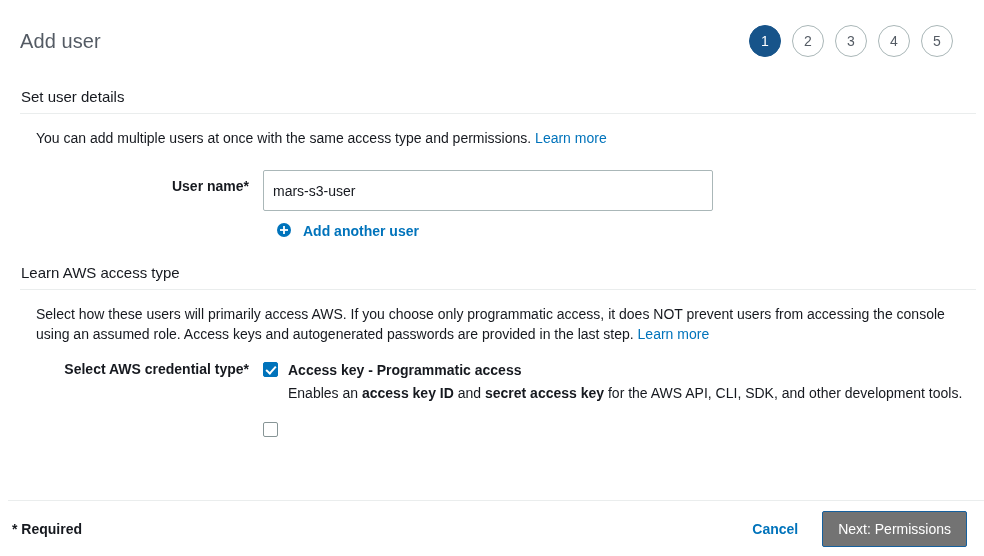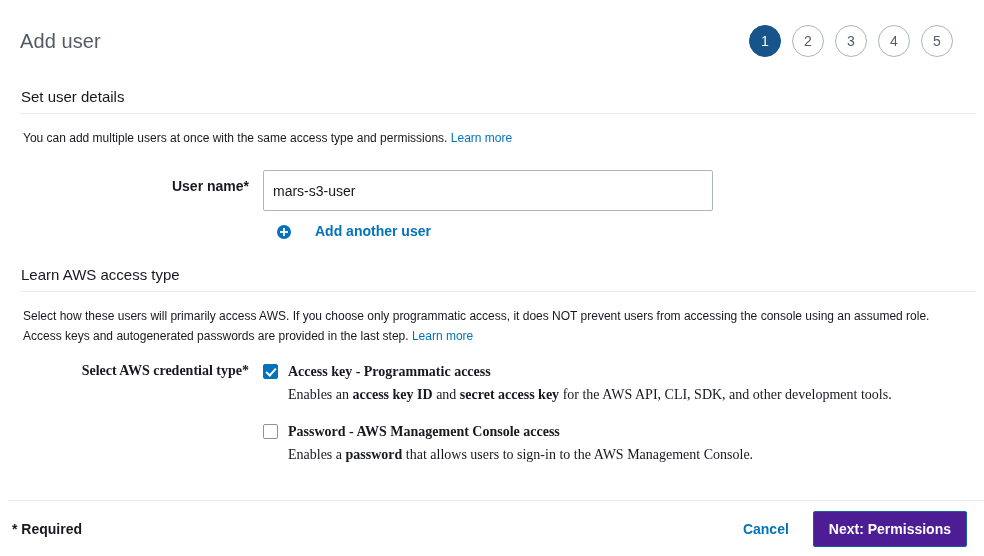--- a/index.html
+++ b/index.html
@@ -73,24 +73,24 @@
     color: #16191f;
     margin: 24px 0 8px 1px;
   }
   .hr {
     height: 1px;
     background: #eaeded;
     width: 956px;
     margin: 0 0 14px 0;
   }
   .desc {
-    font-size: 12px;
+    font-size: 14px;
     color: #16191f;
     line-height: 20px;
-    margin: 0 0 6px 3px;
+    margin: 0 0 6px 16px;
     max-width: 956px;
   }
   a.link {
     color: #0073bb;
     text-decoration: none;
   }
 
   
   .form-row {
     display: flex;
@@ -116,38 +116,37 @@
     font-size: 14px;
     font-family: "Liberation Sans", sans-serif;
     color: #16191f;
     box-sizing: border-box;
     outline: none;
   }
   .add-another {
     margin-top: 12px;
     margin-left: 257px;
     display: inline-flex;
-    align-items: flex-end;
-    gap: 24px;
+    align-items: flex-start;
+    gap: 12px;
     color: #0073bb;
     font-weight: bold;
     font-size: 14px;
     cursor: pointer;
   }
   .plus-icon {
     display: inline-block;
     width: 14px;
     height: 14px;
   }
 
   
   .cred-block {
     display: flex;
     margin-top: 16px;
-    font-family: Liberation Serif, serif;
   }
   .cred-label {
     width: 243px;
     text-align: right;
     font-weight: bold;
     font-size: 14px;
     padding-right: 14px;
     padding-top: 1px;
     box-sizing: border-box;
   }
@@ -233,24 +232,24 @@
     color: #0073bb;
     font-weight: bold;
     font-size: 14px;
     background: none;
     border: none;
     cursor: pointer;
     font-family: "Liberation Sans", sans-serif;
     padding: 4px 2px;
   }
   .btn-primary {
-    background: #4c1d95;
+    background: #737373;
     border: 1px solid #15609e;
     color: #ffffff;
-    font-weight: bold;
+    font-weight: normal;
     font-size: 14px;
     font-family: "Liberation Sans", sans-serif;
     border-radius: 2px;
     padding: 9px 15px;
     cursor: pointer;
   }
 </style>
 </head>
 <body>
 
@@ -309,24 +308,20 @@
         <div class="cred-option">
           <div class="cbox checked"></div>
           <div class="opt-text">
             <div class="opt-title">Access key - Programmatic access</div>
             <div class="opt-desc"><span>Enables an </span><b>access key ID</b><span> and </span><b>secret access key</b><span> for the AWS API, CLI, SDK, and other development tools.</span></div>
           </div>
         </div>
 
         <div class="cred-option">
           <div class="cbox"></div>
-          <div class="opt-text">
-            <div class="opt-title">Password - AWS Management Console access</div>
-            <div class="opt-desc"><span>Enables a </span><b>password</b><span> that allows users to sign-in to the AWS Management Console.</span></div>
-          </div>
         </div>
 
       </div>
     </div>
   </div>
 
   <div class="footer">
     <div class="required-note">* Required</div>
     <div class="footer-actions">
       <button class="btn-link">Cancel</button>

